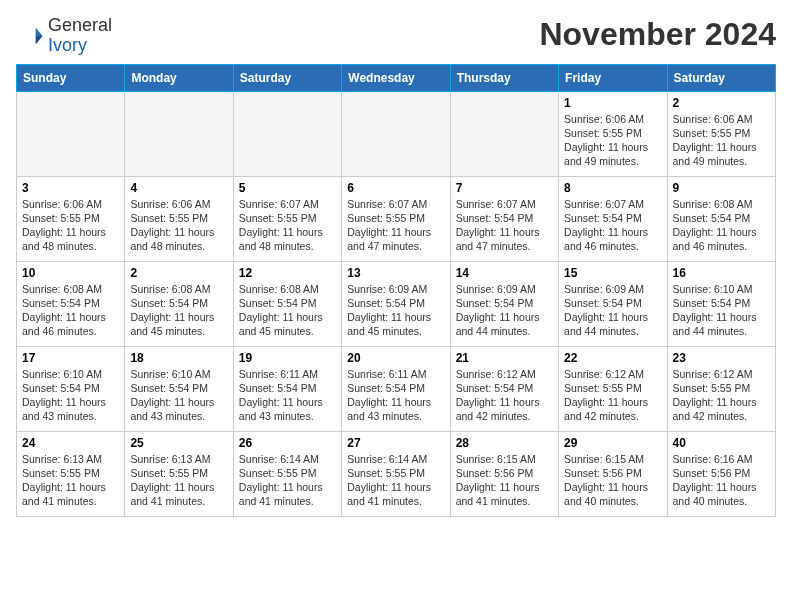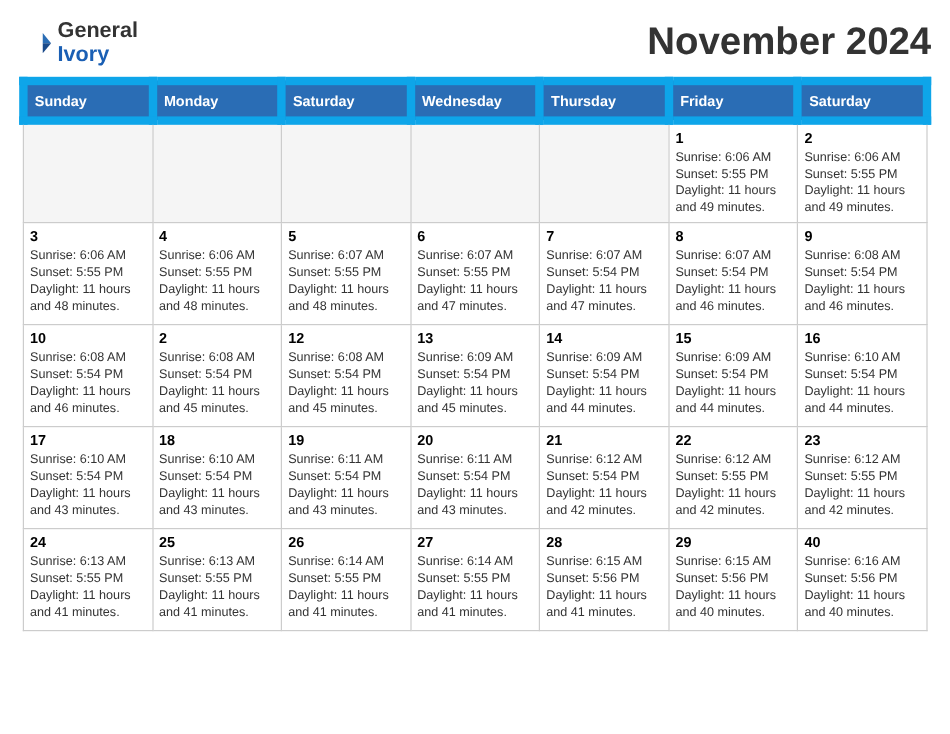--- a/index.html
+++ b/index.html
@@ -16,21 +16,21 @@
       align-items: flex-start;
       margin-bottom: 8px;
     }
     .logo {
       display: flex;
       align-items: center;
       gap: 4px;
     }
     .logo-text {
       font-size: 18px;
-      font-weight: bold;
+      font-weight: normal;
       line-height: 1.1;
     }
     .logo-general { color: #333; }
     .logo-blue { color: #1a5fb4; }
     .logo-icon {
       width: 28px;
       height: 28px;
     }
     .title-block {
       text-align: left;
@@ -49,21 +49,21 @@
       border-collapse: collapse;
       font-size: 11px;
     }
     .calendar-table th {
       background-color: #2a6db5;
       color: #fff;
       text-align: left;
       padding: 6px 6px;
       font-size: 12px;
       font-weight: bold;
-      border: 7px solid #0ea5e9;
+      border: 1px solid #0ea5e9;
     }
     .calendar-table td {
       border: 1px solid #ccc;
       vertical-align: top;
       padding: 4px 5px;
       width: calc(100% / 7);
       min-height: 80px;
       height: 80px;
       background: #fff;
     }

